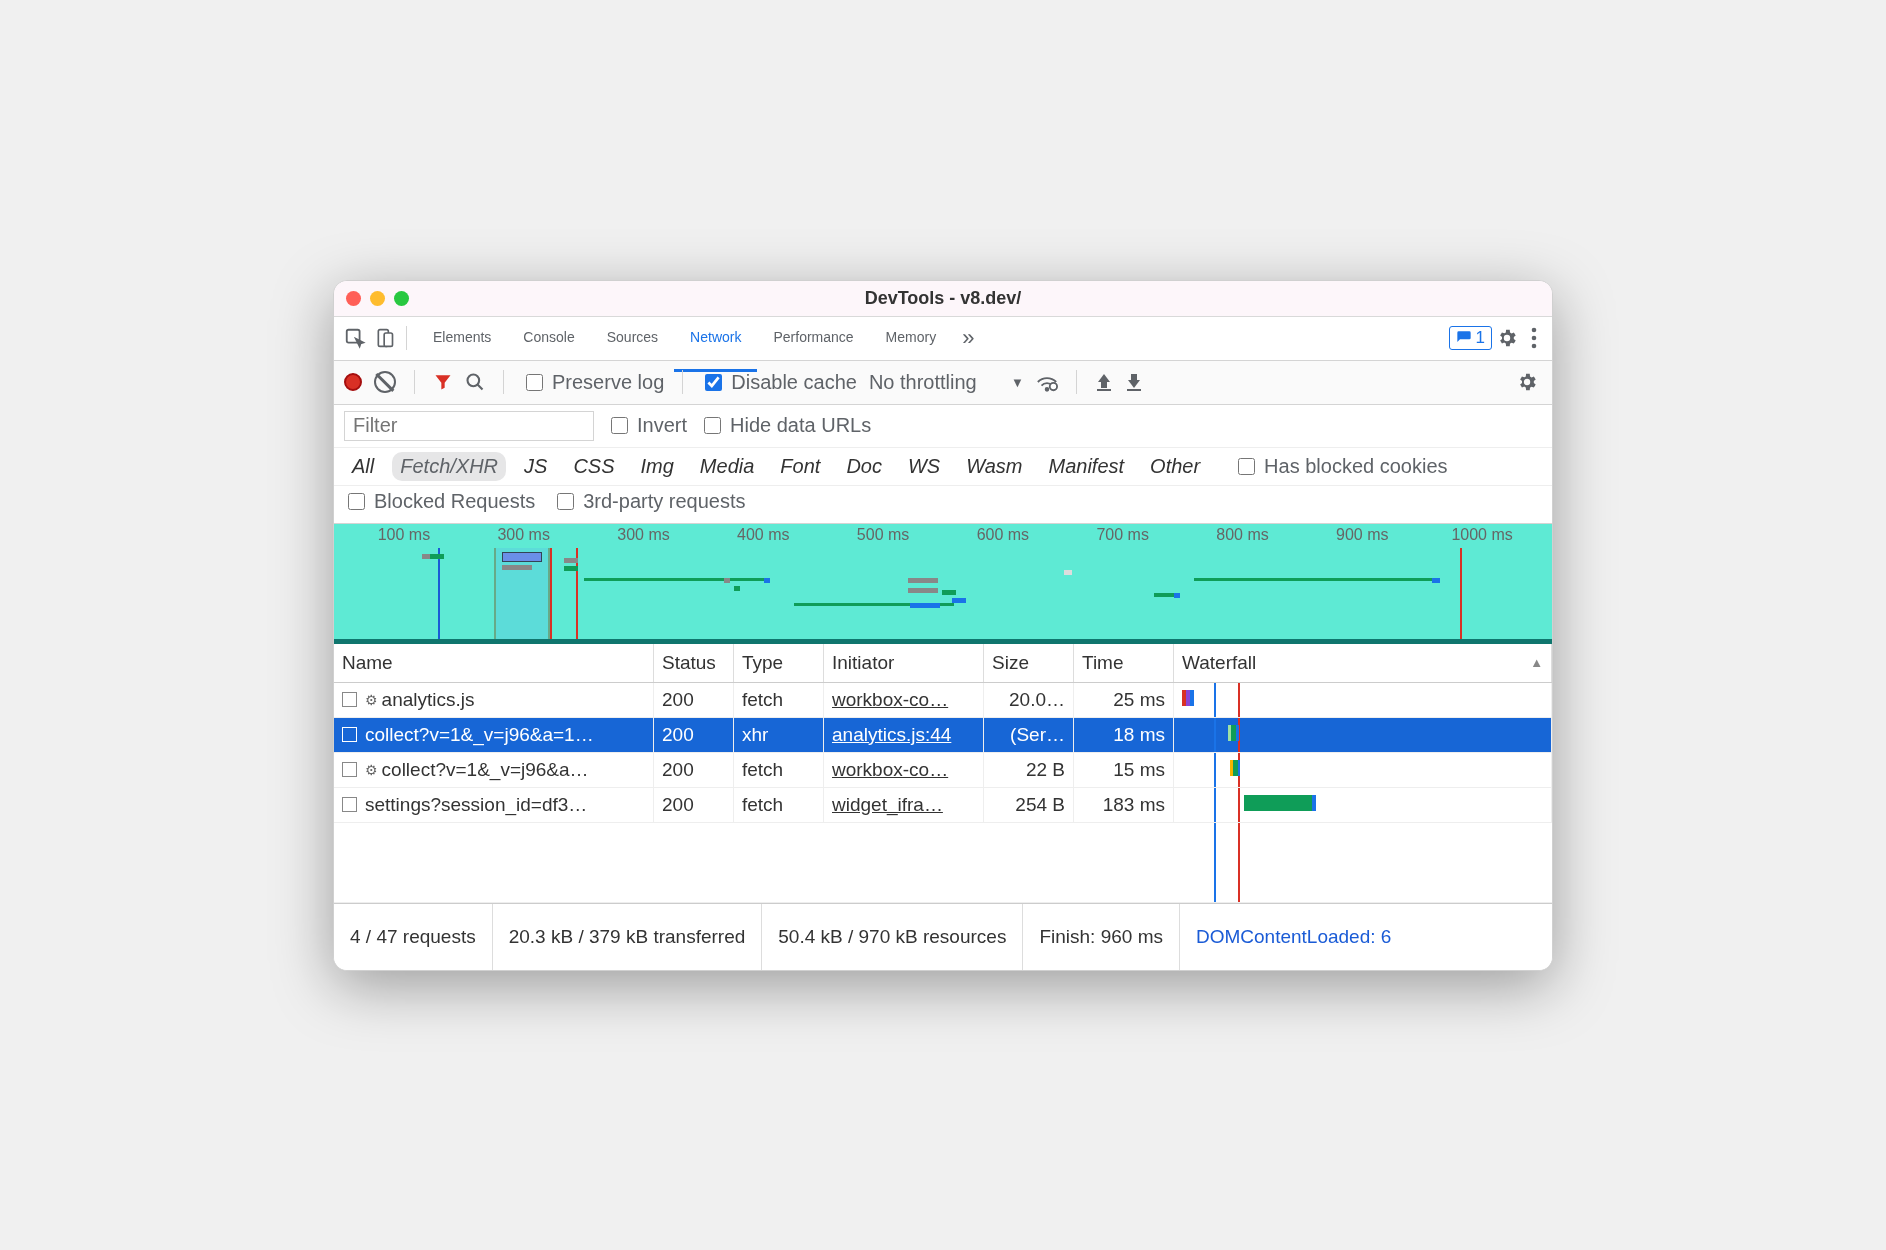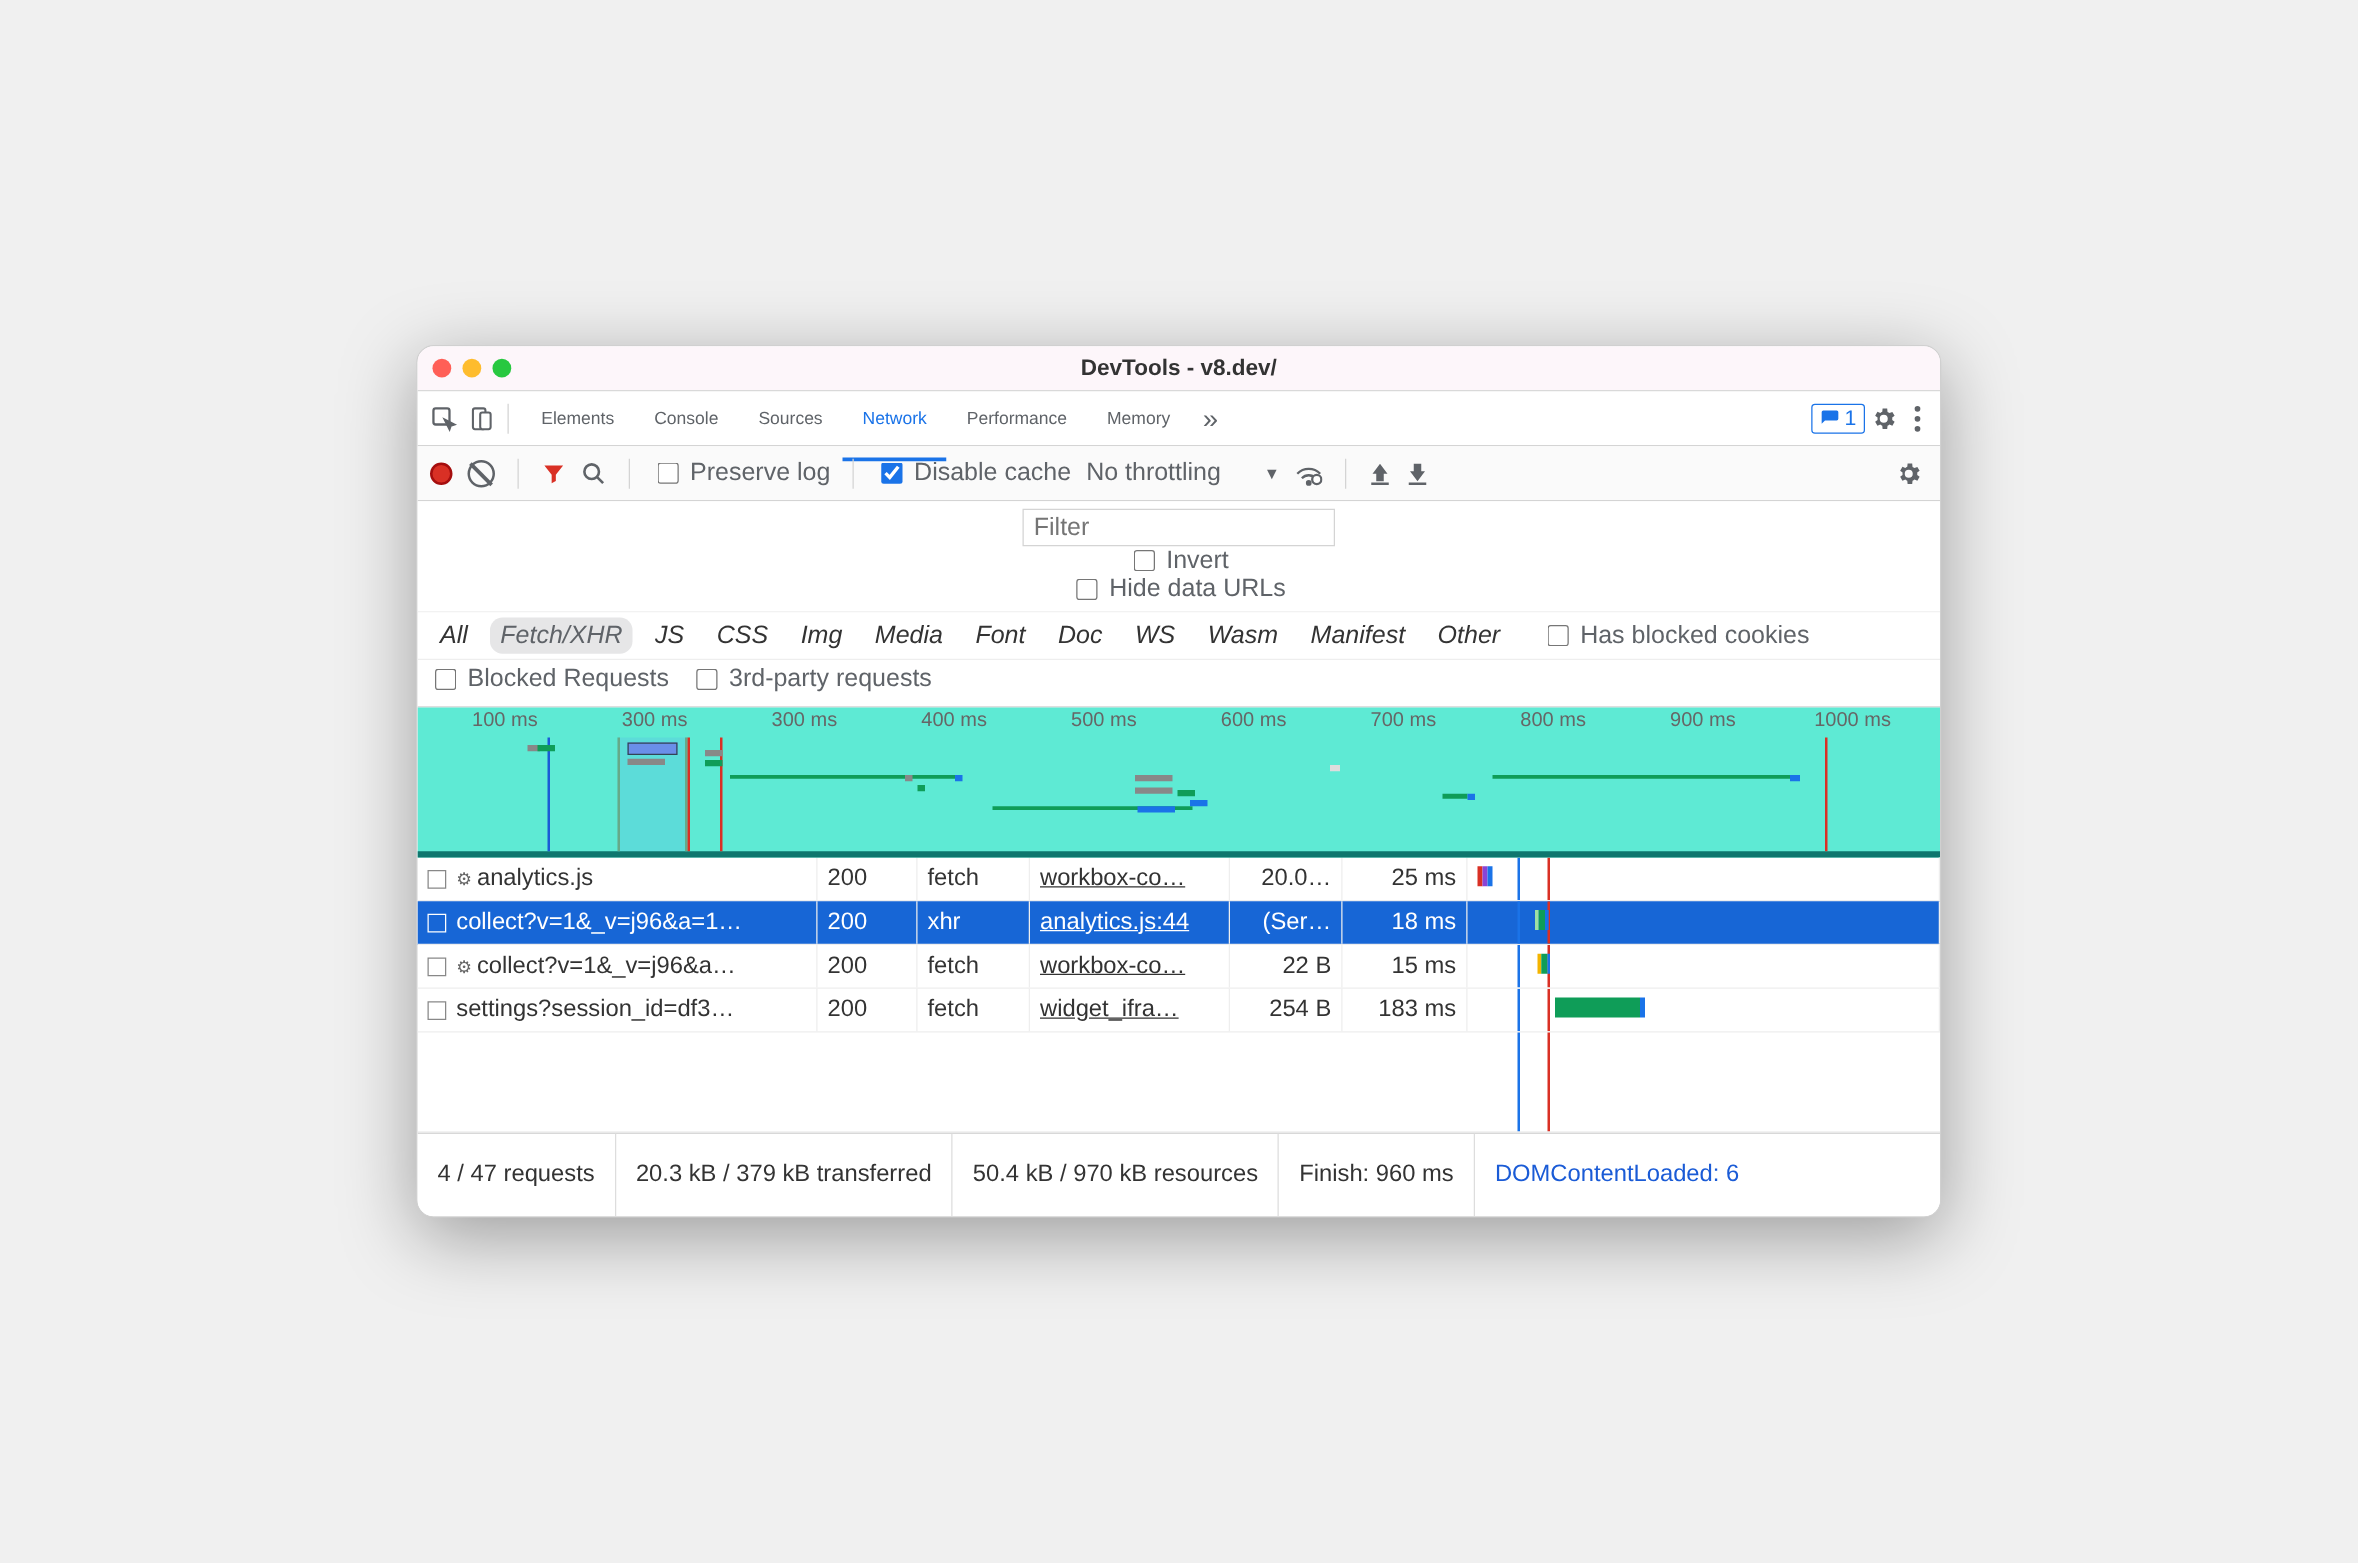--- a/index.html
+++ b/index.html
@@ -80,25 +80,24 @@
   .mag { color:#5f6368; font-size:20px }
   .chk { display:flex; align-items:center; gap:6px; color:#5f6368; font-size:20px;}
   .chk input { width:17px;height:17px;accent-color:#1a73e8;}
   .sel { display:flex;align-items:center;gap:6px;color:#5f6368;font-size:20px;}
   .tri { color:#5f6368; font-size:13px;}
   .sigcfg { color:#5f6368; font-size:18px;}
   .updown { color:#5f6368; font-size:18px;}
 
   
   .filter-row {
-    display:flex; align-items:center; gap:0; padding:6px 10px;
+    display:flex; align-items:center; gap:13px; padding:6px 10px;
     border-bottom:1px solid #eee;
     flex-wrap:wrap;
     background:#fff;
-    flex-direction:column;
   }
   .filter-input {
     width:250px; height:30px; padding:2px 8px; font-size:20px;
     border:1px solid #d4d4d4; background:#fff; color:#333;
   }
   .type-row {
     display:flex; align-items:center; gap:10px; padding:4px 10px 4px;
     border-bottom:1px solid #eee; flex-wrap:wrap; font-size:20px;
     background:#fff;
   }
@@ -371,20 +370,32 @@
       <div class="ov-bar" style="left:618px;top:50px;width:14px;background:#1a73e8"></div>
       <div class="ov-bar" style="left:576px;top:55px;width:30px;background:#1a73e8"></div>
       <div class="ov-bar" style="left:730px;top:22px;width:8px;background:#ddd"></div>
       <div class="ov-bar" style="left:820px;top:45px;width:20px;height:4px;background:#0f9d58"></div>
       <div class="ov-bar" style="left:840px;top:45px;width:6px;background:#1a73e8"></div>
       <div class="ov-bar" style="left:860px;top:30px;width:240px;height:3px;background:#0f9d58"></div>
       <div class="ov-bar" style="left:1098px;top:30px;width:8px;background:#1a73e8"></div>
     </div>
   </div>
 
+  <div class="thead">
+    <div>Name</div>
+    <div>Status</div>
+    <div>Type</div>
+    <div>Initiator</div>
+    <div>Size</div>
+    <div>Time</div>
+    <div class="wf">
+      <span>Waterfall</span>
+      <span class="sorttri">▲</span>
+    </div>
+  </div>
 
   <div class="tbody" id="tbody">
       <div class="trow">
         <div>
           <div class="cbx"></div>
           <span class="cog">⚙</span>
           <span>analytics.js</span>
         </div>
         <div>200</div>
         <div>fetch</div>

